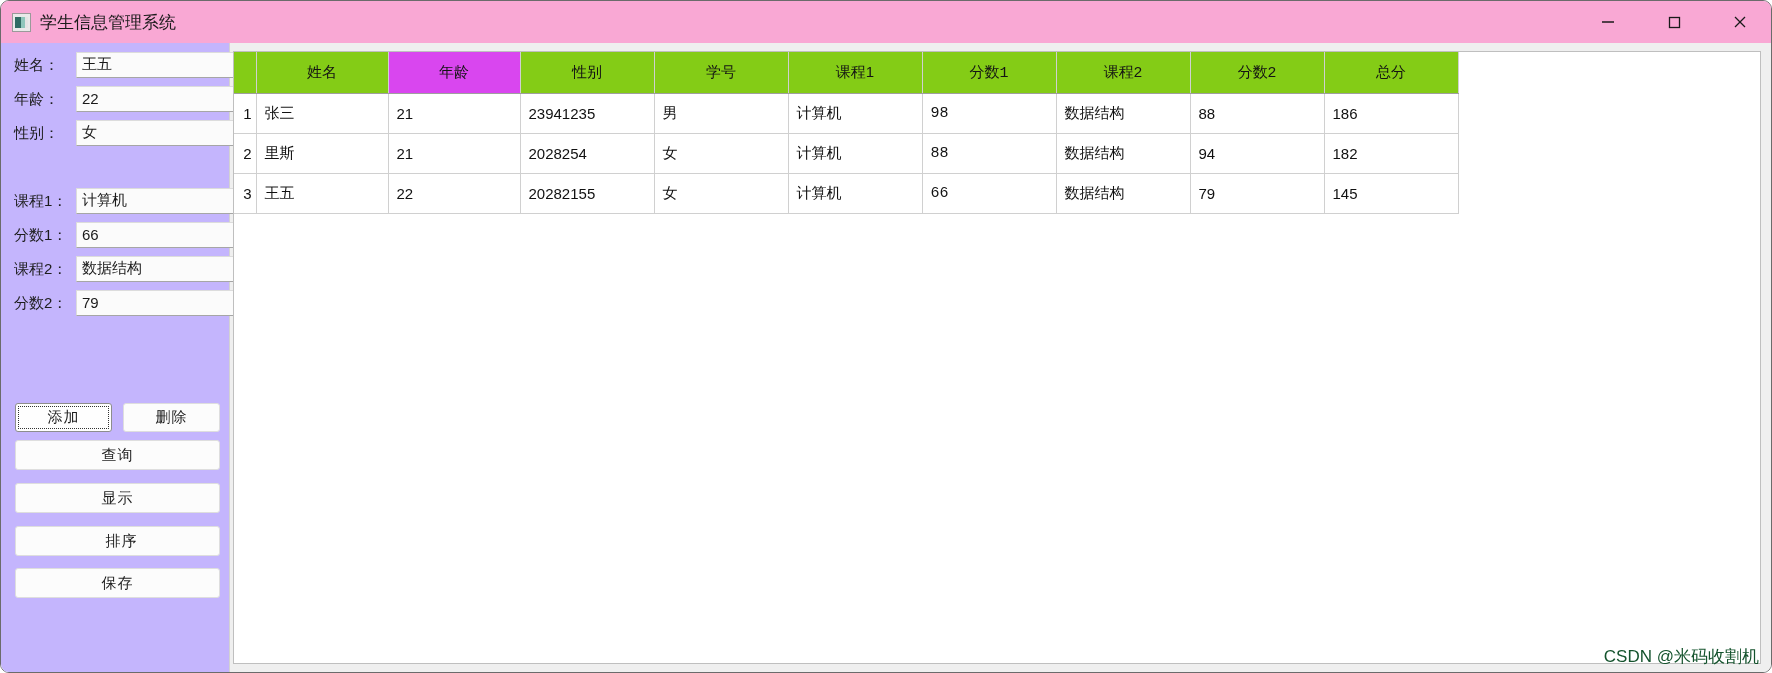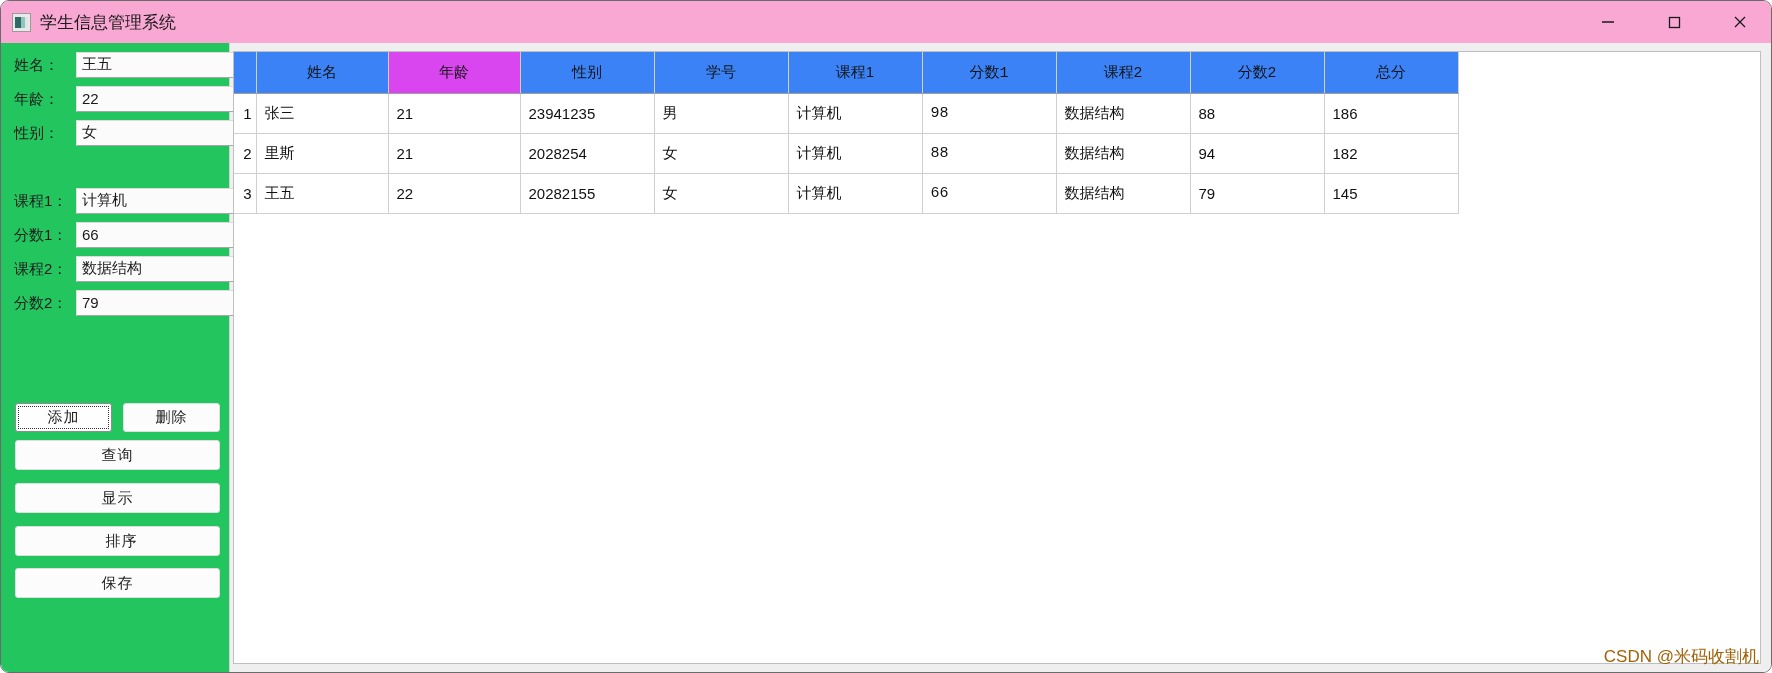--- a/index.html
+++ b/index.html
@@ -84,21 +84,21 @@
     height: 631px;
     background: #efefef;
   }
 
   
   #form-panel {
     position: absolute;
     left: 0; top: 0;
     width: 229px;
     height: 631px;
-    background: #22c55e;
+    background: #c4b5fd;
     border-right: 1px solid #d2d2d2;
   }
 
   .field-row {
     position: absolute;
     left: 13px;
     width: 210px;
     height: 27px;
     display: flex;
     align-items: center;
@@ -188,21 +188,21 @@
     color: #111111;
     height: 40px;
     padding: 0 8px;
     overflow: hidden;
     white-space: nowrap;
   }
 
   table#grid thead th {
     text-align: center;
     height: 41px;
-    background: #3b82f6;
+    background: #84cc16;
     border-bottom: 1px solid #9f9f9f;
     color: #141414;
   }
   table#grid thead th.selected-col {
     background: #d946ef;
   }
 
   table#grid tbody td {
     text-align: left;
     background: #ffffff;
@@ -228,21 +228,21 @@
   .c-cour2 { width: 134px; }
   .c-score2{ width: 134px; }
   .c-total { width: 134px; border-right: 1px solid #d0d0d0; }
 
   
   #watermark {
     position: absolute;
     right: 14px;
     bottom: 6px;
     font-size: 17px;
-    color: #a16207;
+    color: #14532d;
     white-space: nowrap;
     pointer-events: none;
   }
 </style>
 </head>
 <body>
 
 <div id="app-window">
 
   <div id="titlebar">

